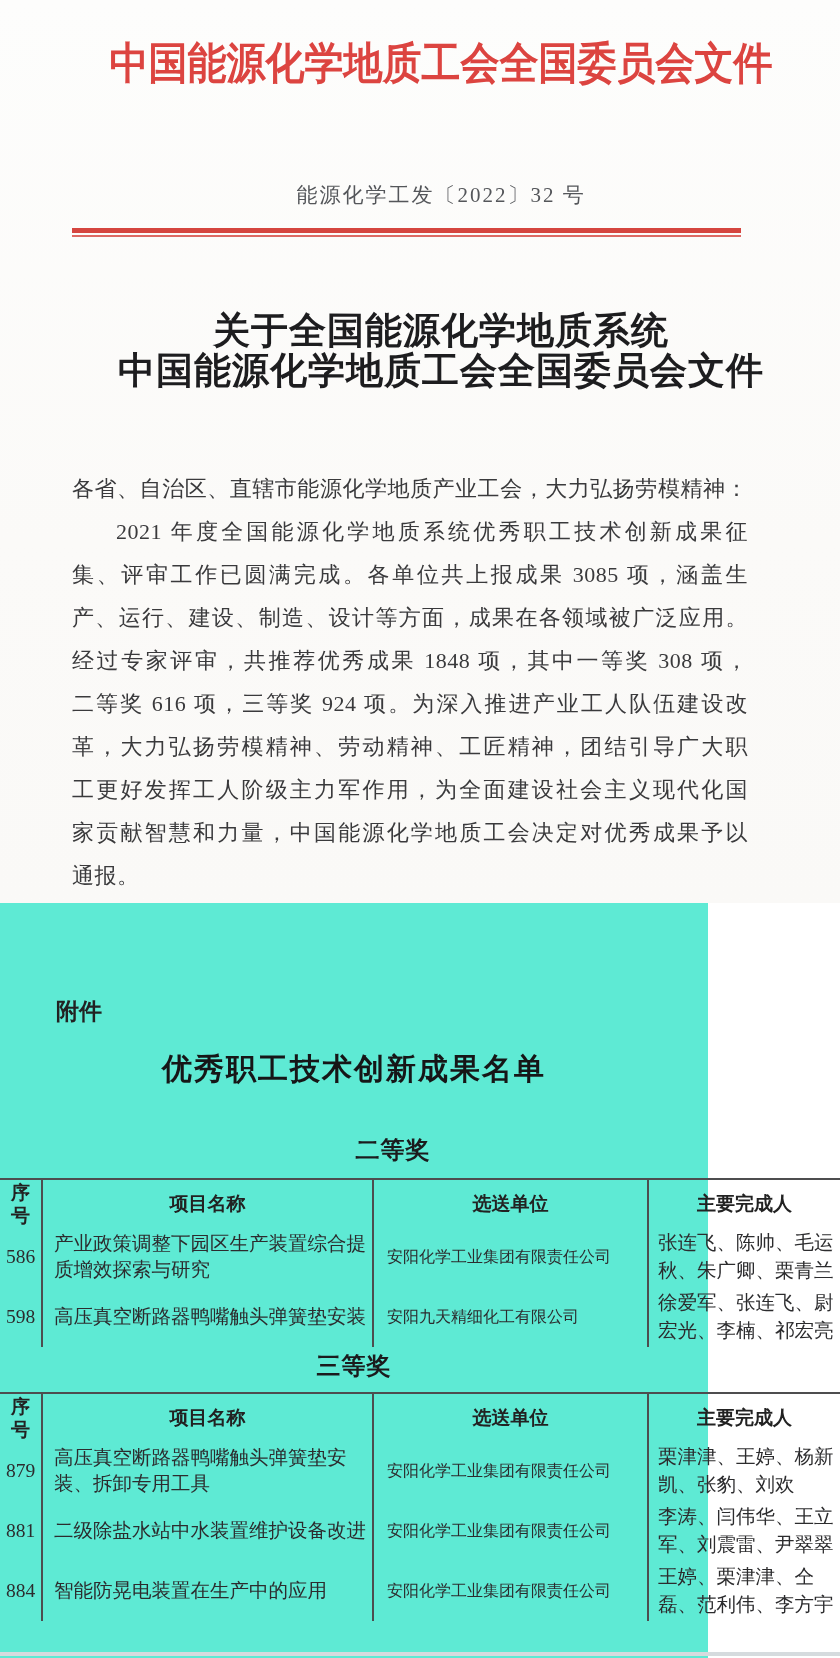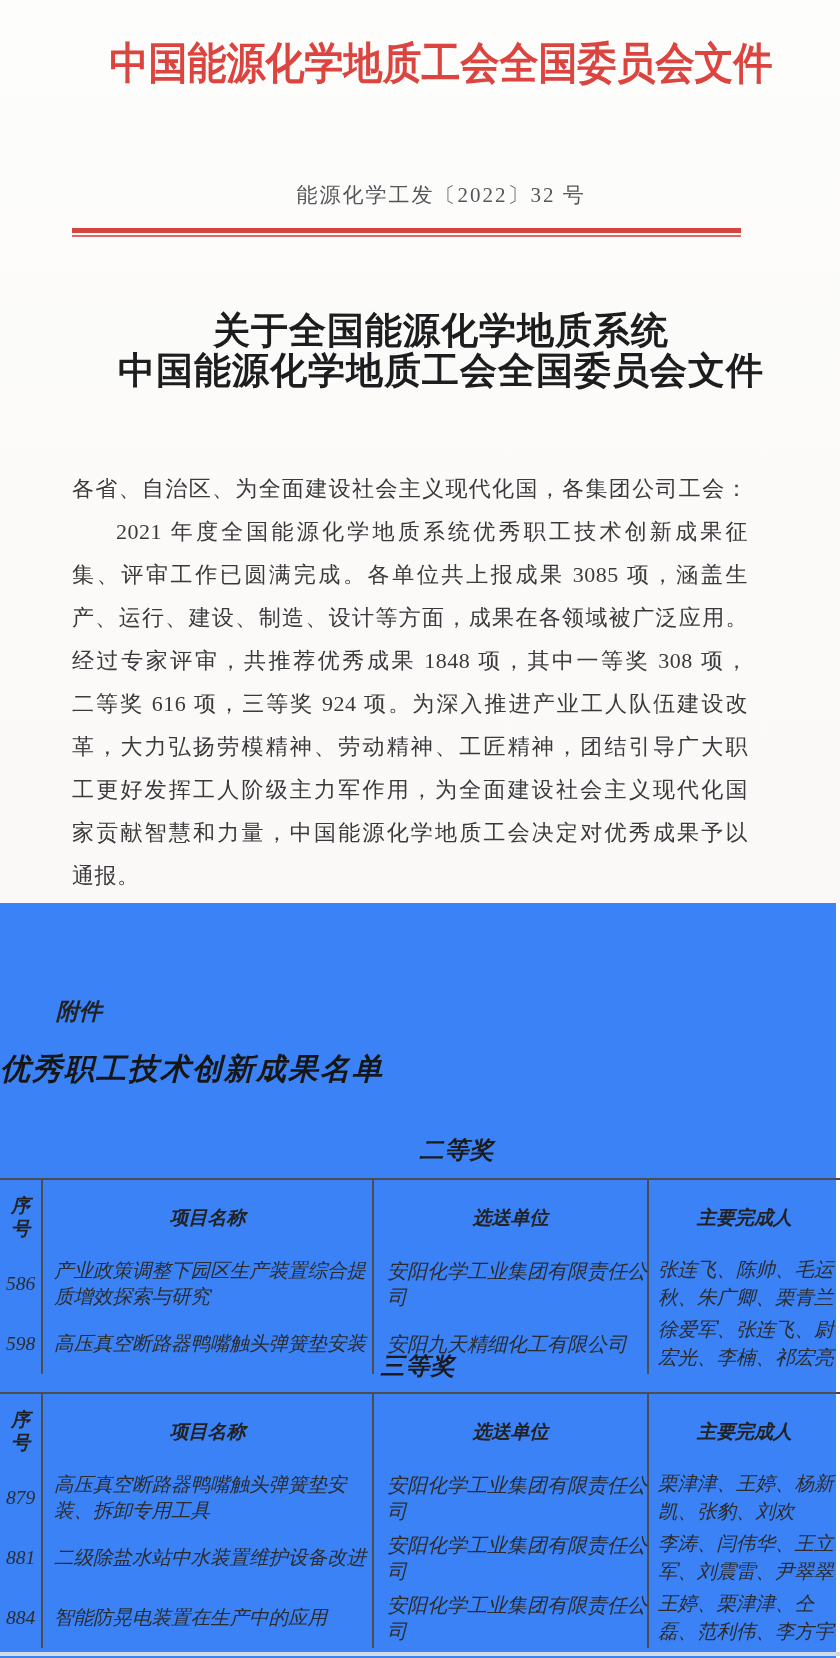--- a/index.html
+++ b/index.html
@@ -36,27 +36,27 @@
   .doc-body{
     position:absolute;top:467px;left:72px;width:676px;
     font-size:22px;color:#3a3a3c;line-height:43px;letter-spacing:.5px;
   }
   .doc-body .line{
     text-align:justify;text-align-last:justify;white-space:nowrap;
   }
   .doc-body .line.indent{text-indent:44px;}
   .doc-body .line.last{text-align-last:left;}
   
-  .page2{position:absolute;top:903px;left:0;width:836px;height:755px;background:#3b82f6;font-style:italic;}
+  .page2{position:absolute;top:903px;left:0;width:708px;height:755px;background:#5eead4;}
   .sans{font-family:"Liberation Sans","DejaVu Sans",sans-serif;}
   .attach-label{
     position:absolute;top:93px;left:56px;font-size:23px;font-weight:bold;color:#222;
   }
   .list-title{
-    position:absolute;top:146px;left:0;width:100%;
+    position:absolute;top:146px;left:0;width:100%;text-align:center;
     font-size:30px;font-weight:bold;color:#161617;letter-spacing:2px;
   }
   .prize-heading{
     position:absolute;left:0;width:100%;text-align:center;
     font-size:24px;font-weight:bold;color:#1b1b1d;letter-spacing:1px;
   }
   .heading-second{top:231px;margin-left:39px;}
   .heading-third{top:447px;}
   table.award{
     position:absolute;left:0;width:840px;border-collapse:collapse;table-layout:fixed;
@@ -66,23 +66,23 @@
   .table-third{top:489px;}
   table.award td,table.award th{
     padding:2px 0;vertical-align:middle;font-weight:normal;
     font-size:19.5px;color:#2c2c2e;line-height:26px;
   }
   table.award th{
     font-family:"Liberation Sans","DejaVu Sans",sans-serif;
     font-weight:bold;text-align:center;font-size:19px;color:#222;line-height:23px;
   }
   table.award .c2,table.award .c3,table.award .c4{border-left:2px solid #4d4d4f;}
-  table.award .c1{text-align:center;padding:14px 2px;word-break:break-all;}
+  table.award .c1{text-align:center;padding:0 2px;word-break:break-all;}
   table.award td.c2{text-align:left;padding-left:11px;}
-  table.award td.c3{text-align:left;padding-left:13px;font-size:20px;}
+  table.award td.c3{text-align:left;padding-left:13px;font-size:16px;}
   table.award td.c4{text-align:left;padding-left:9px;line-height:28px;}
   tr.hdr{height:48px;}
   .table-second tr.r0{height:54px;}
   .table-second tr.r1{height:51px;}
   .table-third tr.r0{height:57px;margin-top:12px;}
   .table-third tr.r1{height:55px;}
   .table-third tr.r2{height:50px;}
   .bottom-edge{
     position:absolute;bottom:2px;left:0;width:840px;height:4px;background:#d6dbde;
   }
@@ -94,21 +94,21 @@
 
   <section class="page1">
     <div class="doc-header">中国能源化学地质工会全国委员会文件</div>
     <div class="doc-number">能源化学工发〔2022〕32 号</div>
     <div class="red-line"></div>
     <div class="doc-title">
       <div>关于全国能源化学地质系统</div>
       <div>中国能源化学地质工会全国委员会文件</div>
     </div>
     <div class="doc-body">
-      <div class="line">各省、自治区、为全面建设社会主义现代化国，各集团公司工会：</div>
+      <div class="line">各省、自治区、直辖市能源化学地质产业工会，大力弘扬劳模精神：</div>
       <div class="line indent">2021 年度全国能源化学地质系统优秀职工技术创新成果征</div>
       <div class="line">集、评审工作已圆满完成。各单位共上报成果 3085 项，涵盖生</div>
       <div class="line">产、运行、建设、制造、设计等方面，成果在各领域被广泛应用。</div>
       <div class="line">经过专家评审，共推荐优秀成果 1848 项，其中一等奖 308 项，</div>
       <div class="line">二等奖 616 项，三等奖 924 项。为深入推进产业工人队伍建设改</div>
       <div class="line">革，大力弘扬劳模精神、劳动精神、工匠精神，团结引导广大职</div>
       <div class="line">工更好发挥工人阶级主力军作用，为全面建设社会主义现代化国</div>
       <div class="line">家贡献智慧和力量，中国能源化学地质工会决定对优秀成果予以</div>
       <div class="line last">通报。</div>
     </div>

